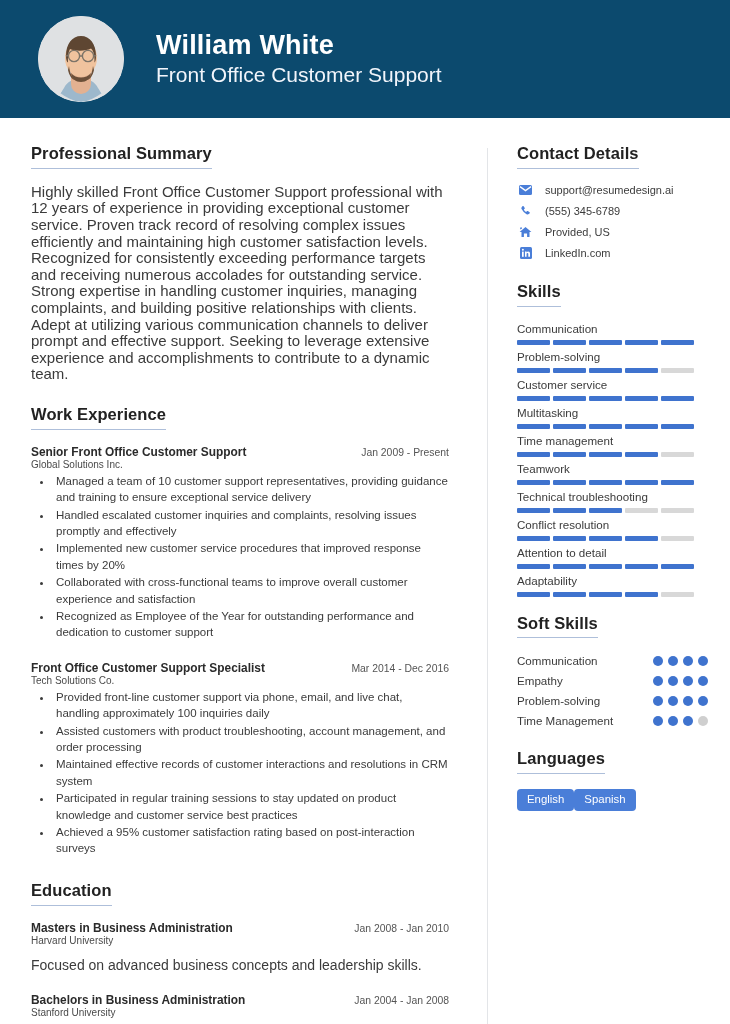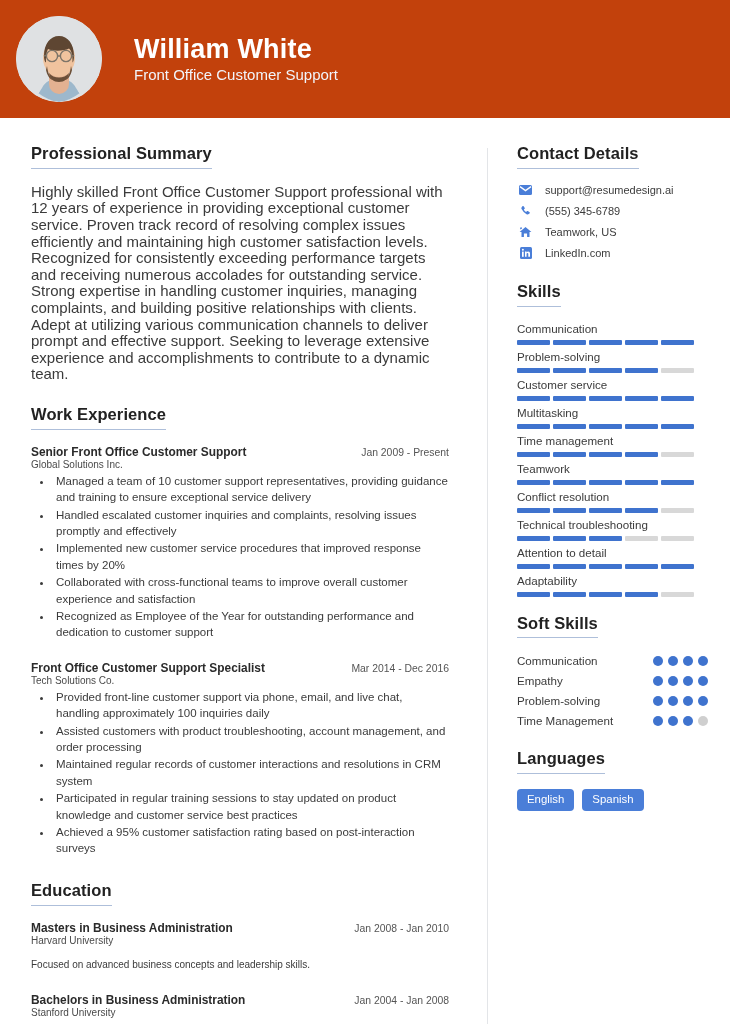--- a/index.html
+++ b/index.html
@@ -11,25 +11,25 @@
     width: 730px;
     height: 1024px;
     font-family: "Liberation Sans", sans-serif;
     color: #333333;
     overflow: hidden;
     position: relative;
   }
 
   
   .header {
-    background: #c2410c;
+    background: #0c4a6e;
     height: 118px;
     display: flex;
     align-items: center;
-    padding-left: 16px;
+    padding-left: 38px;
     box-sizing: border-box;
   }
   .avatar {
     width: 86px;
     height: 86px;
     border-radius: 50%;
     background: #dfe1e3;
     overflow: hidden;
     flex: 0 0 auto;
     position: relative;
@@ -42,21 +42,21 @@
     justify-content: center;
   }
   .name {
     font-size: 27px;
     font-weight: bold;
     color: #ffffff;
     line-height: 1.15;
     letter-spacing: .2px;
   }
   .job-title {
-    font-size: 15px;
+    font-size: 21px;
     color: #f2f5fb;
     margin-top: 1px;
     line-height: 1.2;
   }
 
   
   .content {
     display: flex;
     align-items: stretch;
     padding-top: 26px;
@@ -116,21 +116,21 @@
     color: #555555;
     white-space: nowrap;
     padding-left: 10px;
   }
   .entry-org {
     font-size: 10px;
     color: #4a4a4a;
     margin-top: 0;
   }
   .entry-desc {
-    font-size: 10px;
+    font-size: 14px;
     color: #3b3b3b;
     margin-top: 11px;
     line-height: 16px;
   }
   ul.bullets {
     margin: 3px 0 0 0;
     padding-left: 22px;
     list-style: disc;
   }
   ul.bullets li {
@@ -205,21 +205,21 @@
   }
   .dot {
     width: 10px;
     height: 10px;
     border-radius: 50%;
     background: #cfcfcf;
   }
   .dot.on { background: #3f73ce; }
 
   
-  .lang-wrap { display: flex; gap: 8px; flex-wrap: wrap; }
+  .lang-wrap { display: flex; gap: 0; flex-wrap: wrap; }
   .lang-chip {
     background: #4a7ed8;
     color: #ffffff;
     font-size: 11.4px;
     padding: 4px 10px 5px 10px;
     border-radius: 4px;
     line-height: 1.1;
   }
 </style>
 </head>
@@ -285,21 +285,21 @@
 
     <div class="entry">
       <div class="entry-top">
         <span class="entry-title">Front Office Customer Support Specialist</span>
         <span class="entry-date">Mar 2014 - Dec 2016</span>
       </div>
       <div class="entry-org">Tech Solutions Co.</div>
       <ul class="bullets">
         <li>Provided front-line customer support via phone, email, and live chat, handling approximately 100 inquiries daily</li>
         <li>Assisted customers with product troubleshooting, account management, and order processing</li>
-        <li>Maintained regular records of customer interactions and resolutions in CRM system</li>
+        <li>Maintained effective records of customer interactions and resolutions in CRM system</li>
         <li>Participated in regular training sessions to stay updated on product knowledge and customer service best practices</li>
         <li>Achieved a 95% customer satisfaction rating based on post-interaction surveys</li>
       </ul>
     </div>
 
     <div class="sec-gap"></div>
 
     <div class="sec-head-wrap">
       <span class="sec-head">Education</span>
     </div>
@@ -354,21 +354,21 @@
         <span class="contact-text">(555) 345-6789</span>
       </div>
 
       <div class="contact-row">
         <span class="contact-icon">
           <svg width="13" height="12" viewBox="0 0 13 12">
               <path d="M6.5 1L12.4 6h-1.9v5H8.1V7.6H4.9V11H2.5V6H.6z" fill="#4a7ed8"></path>
               <path d="M1.2 3.6V1.5h1.8v1.1z" fill="#4a7ed8"></path>
             </svg>
         </span>
-        <span class="contact-text">Teamwork, US</span>
+        <span class="contact-text">Provided, US</span>
       </div>
 
       <div class="contact-row">
         <span class="contact-icon">
           <svg width="12" height="12" viewBox="0 0 12 12">
               <rect width="12" height="12" rx="1.5" fill="#4a7ed8"></rect>
               <rect x="2" y="4.6" width="1.7" height="5.2" fill="#ffffff"></rect>
               <circle cx="2.85" cy="2.8" r="1" fill="#ffffff"></circle>
               <path d="M5 4.6h1.6v.8c.3-.6.9-.9 1.6-.9 1.2 0 1.8.7 1.8 2.1v3.2H8.3V7c0-.7-.25-1.1-.85-1.1-.5 0-.8.35-.9.8v3.1H5z" fill="#ffffff"></path>
             </svg>
@@ -438,36 +438,36 @@
           <div class="skill-name">Teamwork</div>
           <div class="skill-bar">
             <span class="seg on"></span>
             <span class="seg on"></span>
             <span class="seg on"></span>
             <span class="seg on"></span>
             <span class="seg on"></span>
           </div>
         </div>
         <div class="skill-row">
+          <div class="skill-name">Technical troubleshooting</div>
+          <div class="skill-bar">
+            <span class="seg on"></span>
+            <span class="seg on"></span>
+            <span class="seg on"></span>
+            <span class="seg"></span>
+            <span class="seg"></span>
+          </div>
+        </div>
+        <div class="skill-row">
           <div class="skill-name">Conflict resolution</div>
           <div class="skill-bar">
             <span class="seg on"></span>
             <span class="seg on"></span>
             <span class="seg on"></span>
             <span class="seg on"></span>
-            <span class="seg"></span>
-          </div>
-        </div>
-        <div class="skill-row">
-          <div class="skill-name">Technical troubleshooting</div>
-          <div class="skill-bar">
-            <span class="seg on"></span>
-            <span class="seg on"></span>
-            <span class="seg on"></span>
-            <span class="seg"></span>
             <span class="seg"></span>
           </div>
         </div>
         <div class="skill-row">
           <div class="skill-name">Attention to detail</div>
           <div class="skill-bar">
             <span class="seg on"></span>
             <span class="seg on"></span>
             <span class="seg on"></span>
             <span class="seg on"></span>

